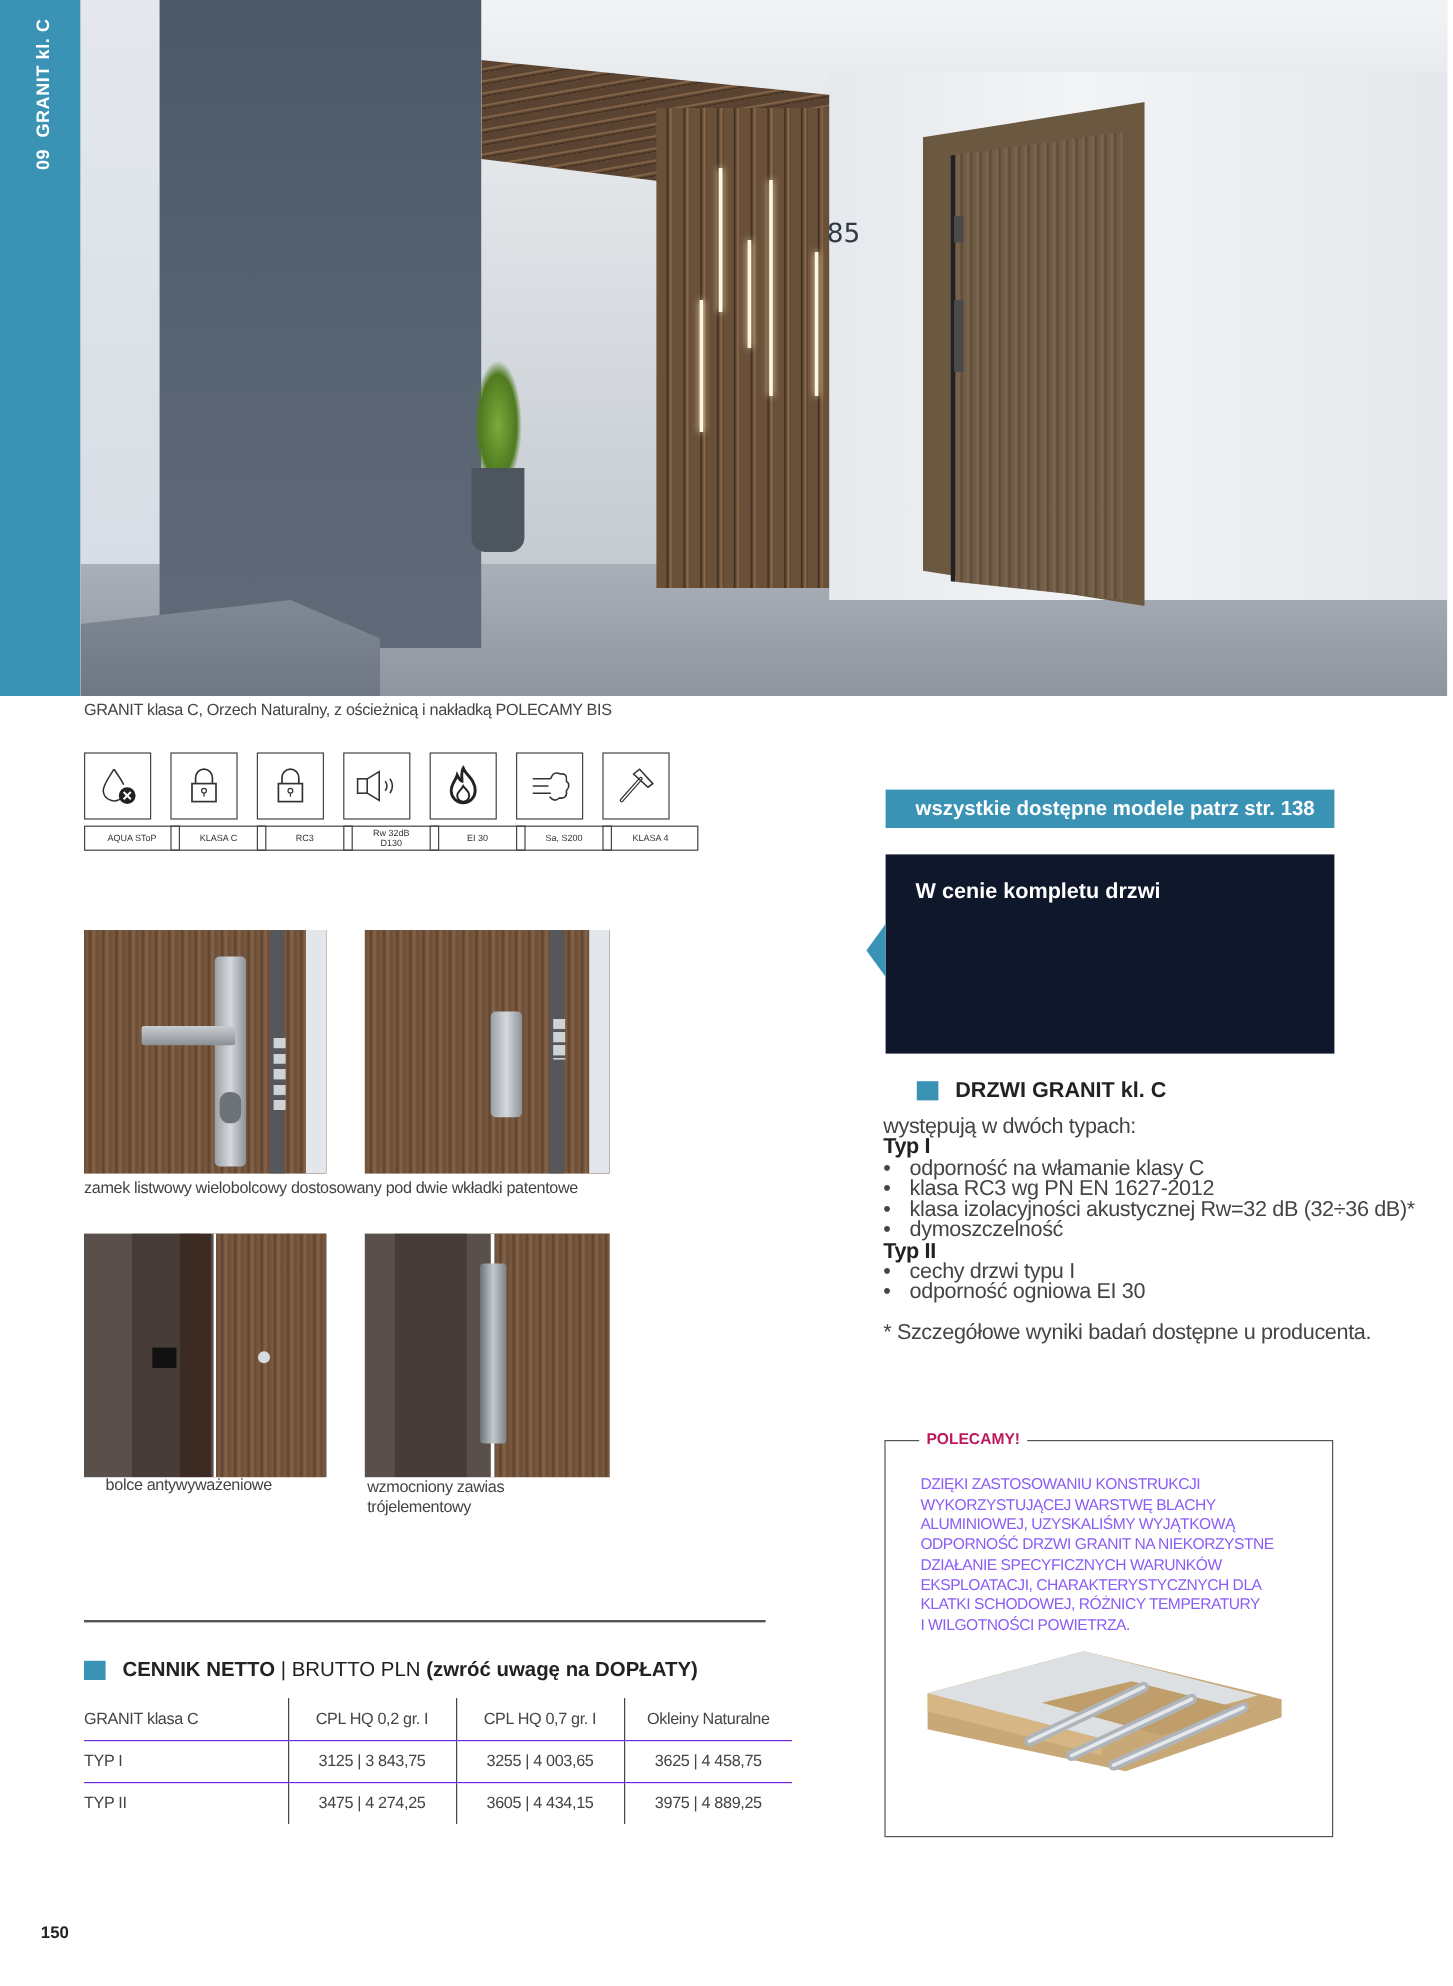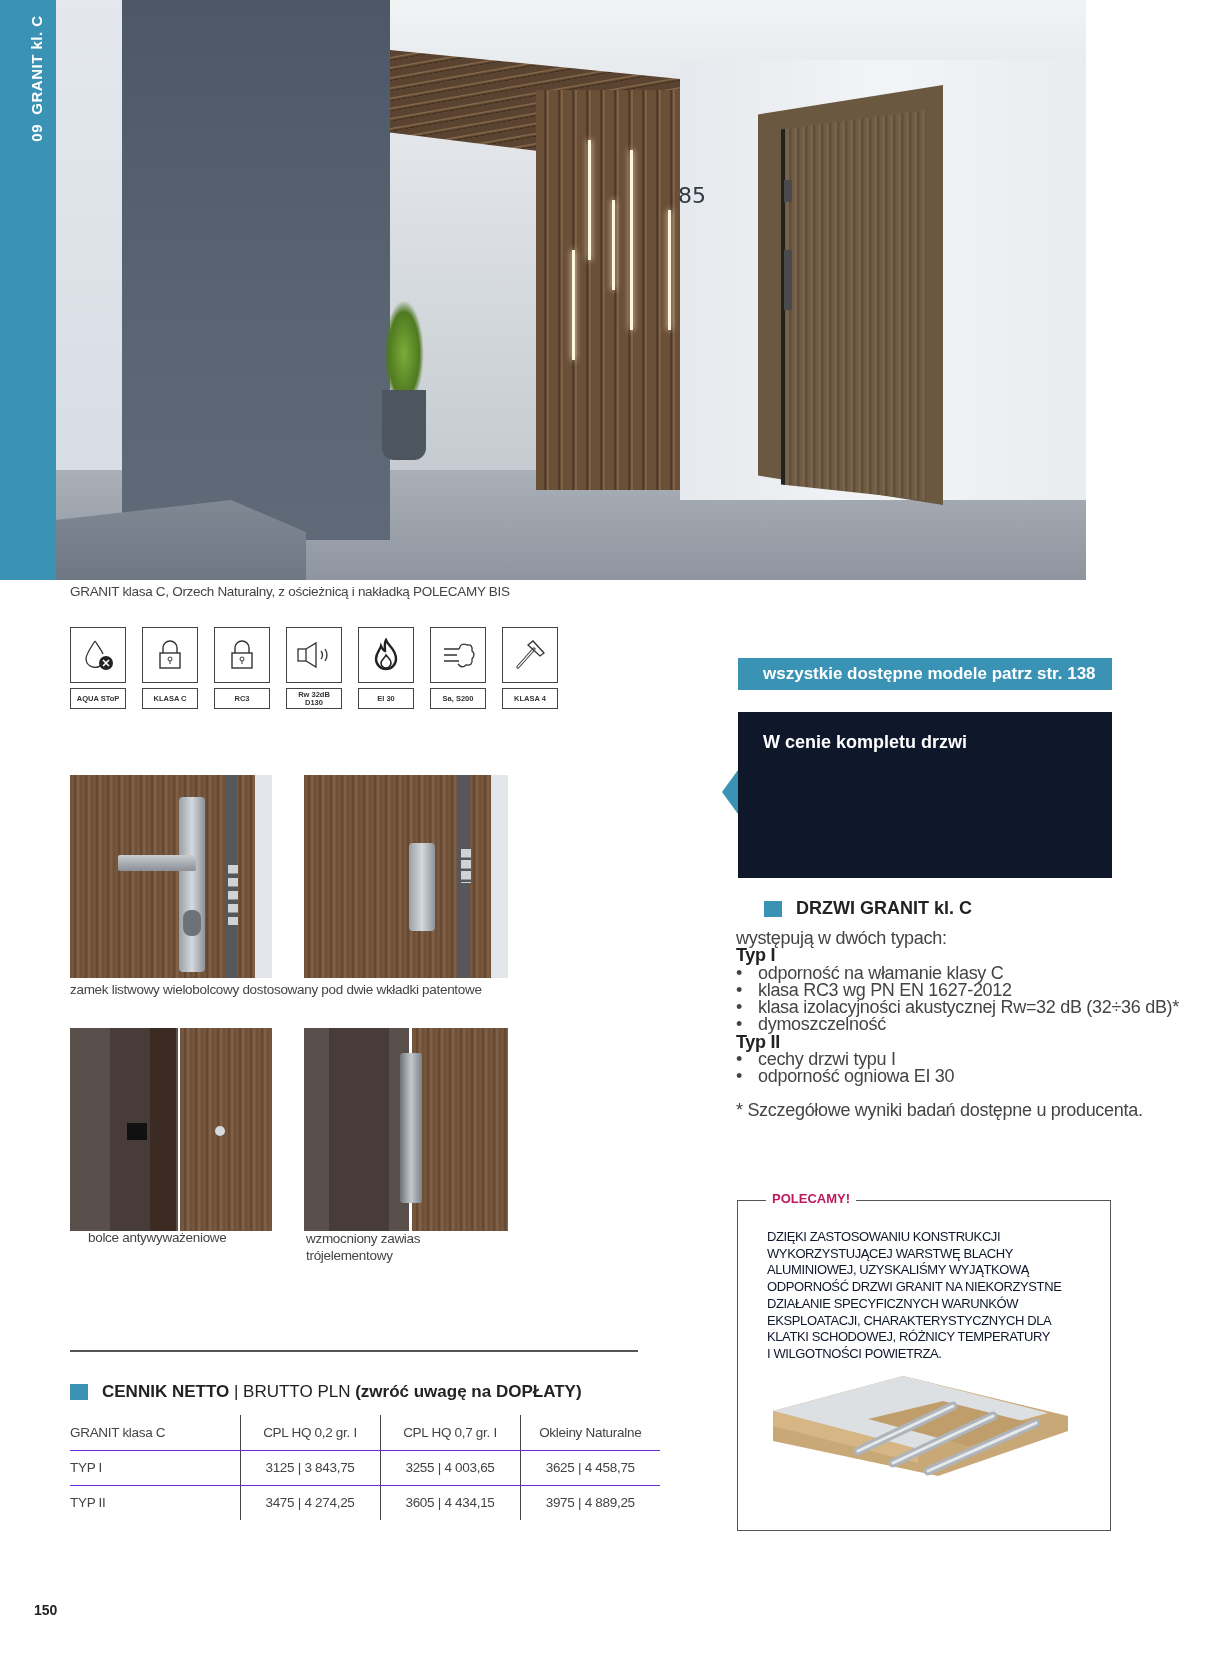--- a/index.html
+++ b/index.html
@@ -3,21 +3,21 @@
 <meta charset="utf-8">
 <style>
   * { box-sizing: border-box; margin: 0; padding: 0; }
   html, body { width: 1211px; height: 1655px; background: #ffffff; overflow: hidden; }
   body { position: relative; font-family: "Liberation Sans", "DejaVu Sans", sans-serif; color: #333; }
 
   .side-tab { position: absolute; left: 0; top: 0; width: 72px; height: 580px; background: #3a93b5; }
   .side-tab-label { position: absolute; left: 36px; top: 80px; transform-origin: center; transform: translate(-50%, 0) rotate(-90deg); white-space: nowrap; color: #fff; font-weight: bold; font-size: 15px; letter-spacing: 0.5px; width: 140px; text-align: center; margin-top: 0; }
   .side-tab-label span { display: inline-block; }
 
-  .hero { position: absolute; left: 56px; top: 0; width: 1030px; height: 580px; overflow: hidden; background: #cfd6de; }
+  .hero { position: absolute; left: 67px; top: 0; width: 1139px; height: 580px; overflow: hidden; background: #cfd6de; }
   .hero .wall-left { position: absolute; left: 0; top: 0; width: 66px; height: 580px; background: linear-gradient(180deg,#e4e8ee,#d5dbe3); }
   .hero .pillar { position: absolute; left: 66px; top: 0; width: 268px; height: 540px; background: linear-gradient(180deg,#4d5866 0%,#5a6573 60%,#5f6977 100%); }
   .hero .floor { position: absolute; left: 0; top: 470px; width: 1139px; height: 110px; background: linear-gradient(180deg,#a9b0b8,#8e959e); }
   .hero .stairs { position: absolute; left: 0; top: 500px; width: 250px; height: 80px; background: linear-gradient(180deg,#7f8893,#6e7783); clip-path: polygon(0 25%, 70% 0, 100% 40%, 100% 100%, 0 100%); }
   .hero .ceiling { position: absolute; left: 334px; top: 0; width: 805px; height: 110px; background: linear-gradient(180deg,#f1f3f5,#e2e6ea); }
   .hero .corridor { position: absolute; left: 334px; top: 80px; width: 290px; height: 400px; background: linear-gradient(180deg,#e8ebee,#c4cad0); }
   .hero .slats { position: absolute; left: 334px; top: 20px; width: 300px; height: 150px; background: repeating-linear-gradient(170deg,#5a4330 0px,#5a4330 6px,#8a6a4c 7px,#3a2a1c 10px); clip-path: polygon(0 20%, 100% 40%, 100% 100%, 0 75%); }
   .hero .slat-wall { position: absolute; left: 480px; top: 90px; width: 150px; height: 400px; background: repeating-linear-gradient(90deg,#6b5038 0px,#6b5038 8px,#3d2d1f 9px,#8c6b4d 12px,#5a4330 14px); }
   .hero .led { position: absolute; width: 3px; background: #fff6dc; box-shadow: 0 0 6px #fff3cc; }
   .hero .right-wall { position: absolute; left: 624px; top: 60px; width: 515px; height: 440px; background: linear-gradient(90deg,#e6e9ed,#f2f4f6 40%,#e4e8ec); }
@@ -27,21 +27,21 @@
   .hero .handle2 { position: absolute; left: 728px; top: 180px; width: 8px; height: 22px; background: #4a4a4a; }
   .hero .door-number { position: absolute; left: 622px; top: 183px; font-size: 22px; color: #2f3a44; font-family: "DejaVu Sans", sans-serif; }
   .hero .plant { position: absolute; left: 328px; top: 300px; width: 40px; height: 90px; background: radial-gradient(ellipse at 50% 60%, #7cab3a 0%, #4f7a20 55%, transparent 70%); }
   .hero .pot { position: absolute; left: 326px; top: 390px; width: 44px; height: 70px; background: #4d555e; border-radius: 0 0 12px 12px; }
 
   .caption { position: absolute; font-size: 13.5px; color: #444; letter-spacing: -0.3px; }
 
   .icons-row { position: absolute; left: 70px; top: 627px; display: flex; gap: 16px; }
   .feature { width: 56px; }
   .feature-icon { width: 56px; height: 56px; border: 1.5px solid #444; display: flex; align-items: center; justify-content: center; }
-  .feature-label { margin-top: 5px; width: 56px; height: 21px; border: 1.3px solid #444; font-size: 7.5px; color: #333; text-align: center; display: flex; align-items: center; justify-content: center; line-height: 8px; white-space: pre-line; font-weight: bold; }
+  .feature-label { margin-top: 5px; width: 80px; height: 21px; border: 1.3px solid #444; font-size: 7.5px; color: #333; text-align: center; display: flex; align-items: center; justify-content: center; line-height: 8px; white-space: pre-line; }
 
   .models-banner { position: absolute; left: 738px; top: 658px; width: 374px; height: 32px; background: #3a93b5; color: #fff; font-weight: bold; font-size: 17px; display: flex; align-items: center; padding-left: 25px; }
   .price-includes { position: absolute; left: 738px; top: 712px; width: 374px; height: 166px; background: #0f172a; color: #fff; padding: 20px 25px; }
   .price-includes::before { content: ""; position: absolute; left: -16px; top: 58px; border-right: 16px solid #3a93b5; border-top: 22px solid transparent; border-bottom: 22px solid transparent; }
   .price-includes .title { font-weight: bold; font-size: 18px; line-height: 21px; }
   .price-includes li { list-style: none; font-size: 18px; line-height: 21px; }
   .price-includes li::before { content: "• "; font-size: 14px; }
 
   .section-heading { position: absolute; display: flex; align-items: center; gap: 14px; font-weight: bold; font-size: 18px; color: #222; }
   .square { width: 18px; height: 16px; background: #3a93b5; display: inline-block; }
@@ -50,21 +50,21 @@
   .spec .bold { font-weight: bold; color: #222; }
   .spec .bullet { padding-left: 22px; position: relative; }
   .spec .bullet::before { content: "•"; position: absolute; left: 0; }
   .spec .footnote { margin-top: 16px; }
 
   .photo { position: absolute; overflow: hidden; }
   .wood { background: repeating-linear-gradient(90deg,#6e4f37 0px,#7a5a40 3px,#5e432e 5px,#86654a 8px,#6a4c35 11px); }
 
   .polecamy { position: absolute; left: 737px; top: 1200px; width: 374px; height: 331px; border: 1.5px solid #555; }
   .polecamy-title { position: absolute; left: 28px; top: -10px; background: #fff; padding: 0 6px; font-weight: bold; font-size: 13px; color: #be185d; }
-  .polecamy-text { position: absolute; left: 29px; top: 28px; width: 320px; font-size: 13px; line-height: 16.7px; color: #0f172a; letter-spacing: -0.4px; }
+  .polecamy-text { position: absolute; left: 29px; top: 28px; width: 320px; font-size: 13px; line-height: 16.7px; color: #8b5cf6; letter-spacing: -0.4px; }
   .panel-illustration { position: absolute; left: 30px; top: 170px; width: 310px; height: 120px; }
 
   .divider { position: absolute; left: 70px; top: 1350px; width: 568px; height: 1.5px; background: #555; }
 
   table.prices { position: absolute; left: 70px; top: 1415px; border-collapse: collapse; font-size: 13.5px; color: #444; letter-spacing: -0.3px; }
   table.prices td { height: 35px; border-bottom: 1px solid #6d28d9; }
   table.prices tr:last-child td { border-bottom: none; }
   table.prices td.c0 { width: 170px; text-align: left; }
   table.prices td.cx { width: 140px; text-align: center; border-left: 1.3px solid #444; }
 

